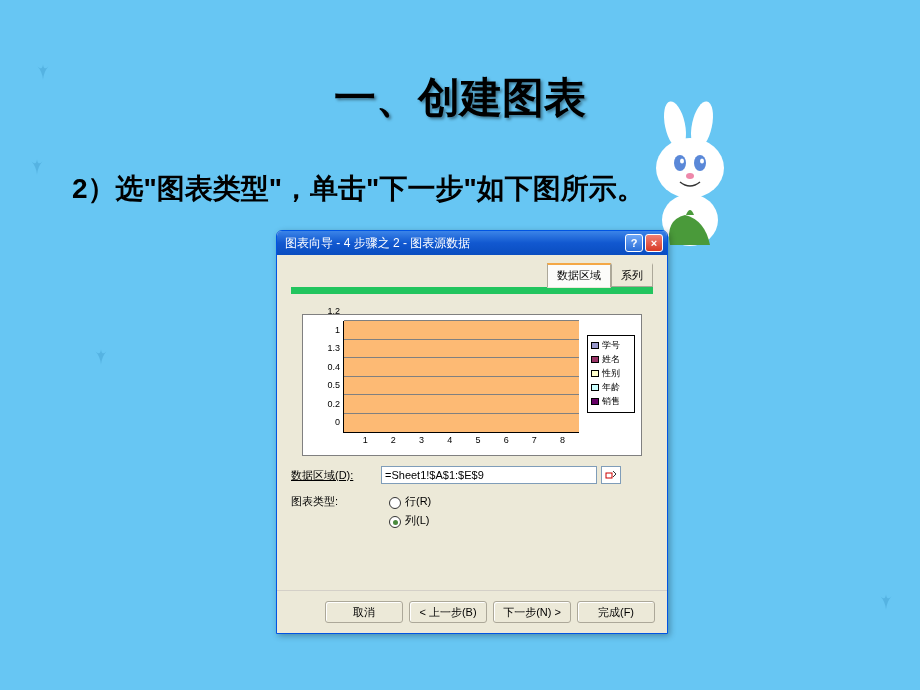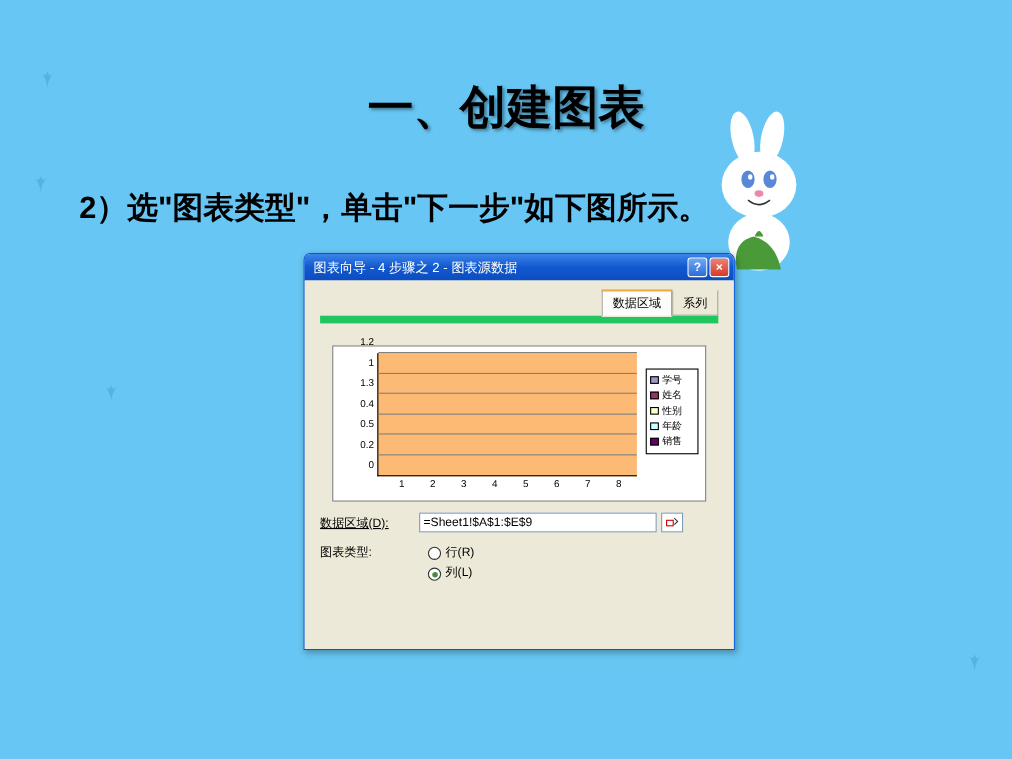--- a/index.html
+++ b/index.html
@@ -370,13 +370,19 @@
           <span>行(R)</span>
         </label>
         <label class="radio-item">
           <span class="radio selected"></span>
           <span>列(L)</span>
         </label>
       </div>
     </div>
     <div style="height:40px"></div>
   </div>
+  <div class="button-row">
+    <button class="dlg-button">取消</button>
+    <button class="dlg-button">&lt; 上一步(B)</button>
+    <button class="dlg-button">下一步(N) &gt;</button>
+    <button class="dlg-button">完成(F)</button>
+  </div>
 </div>
 
 </body></html>

